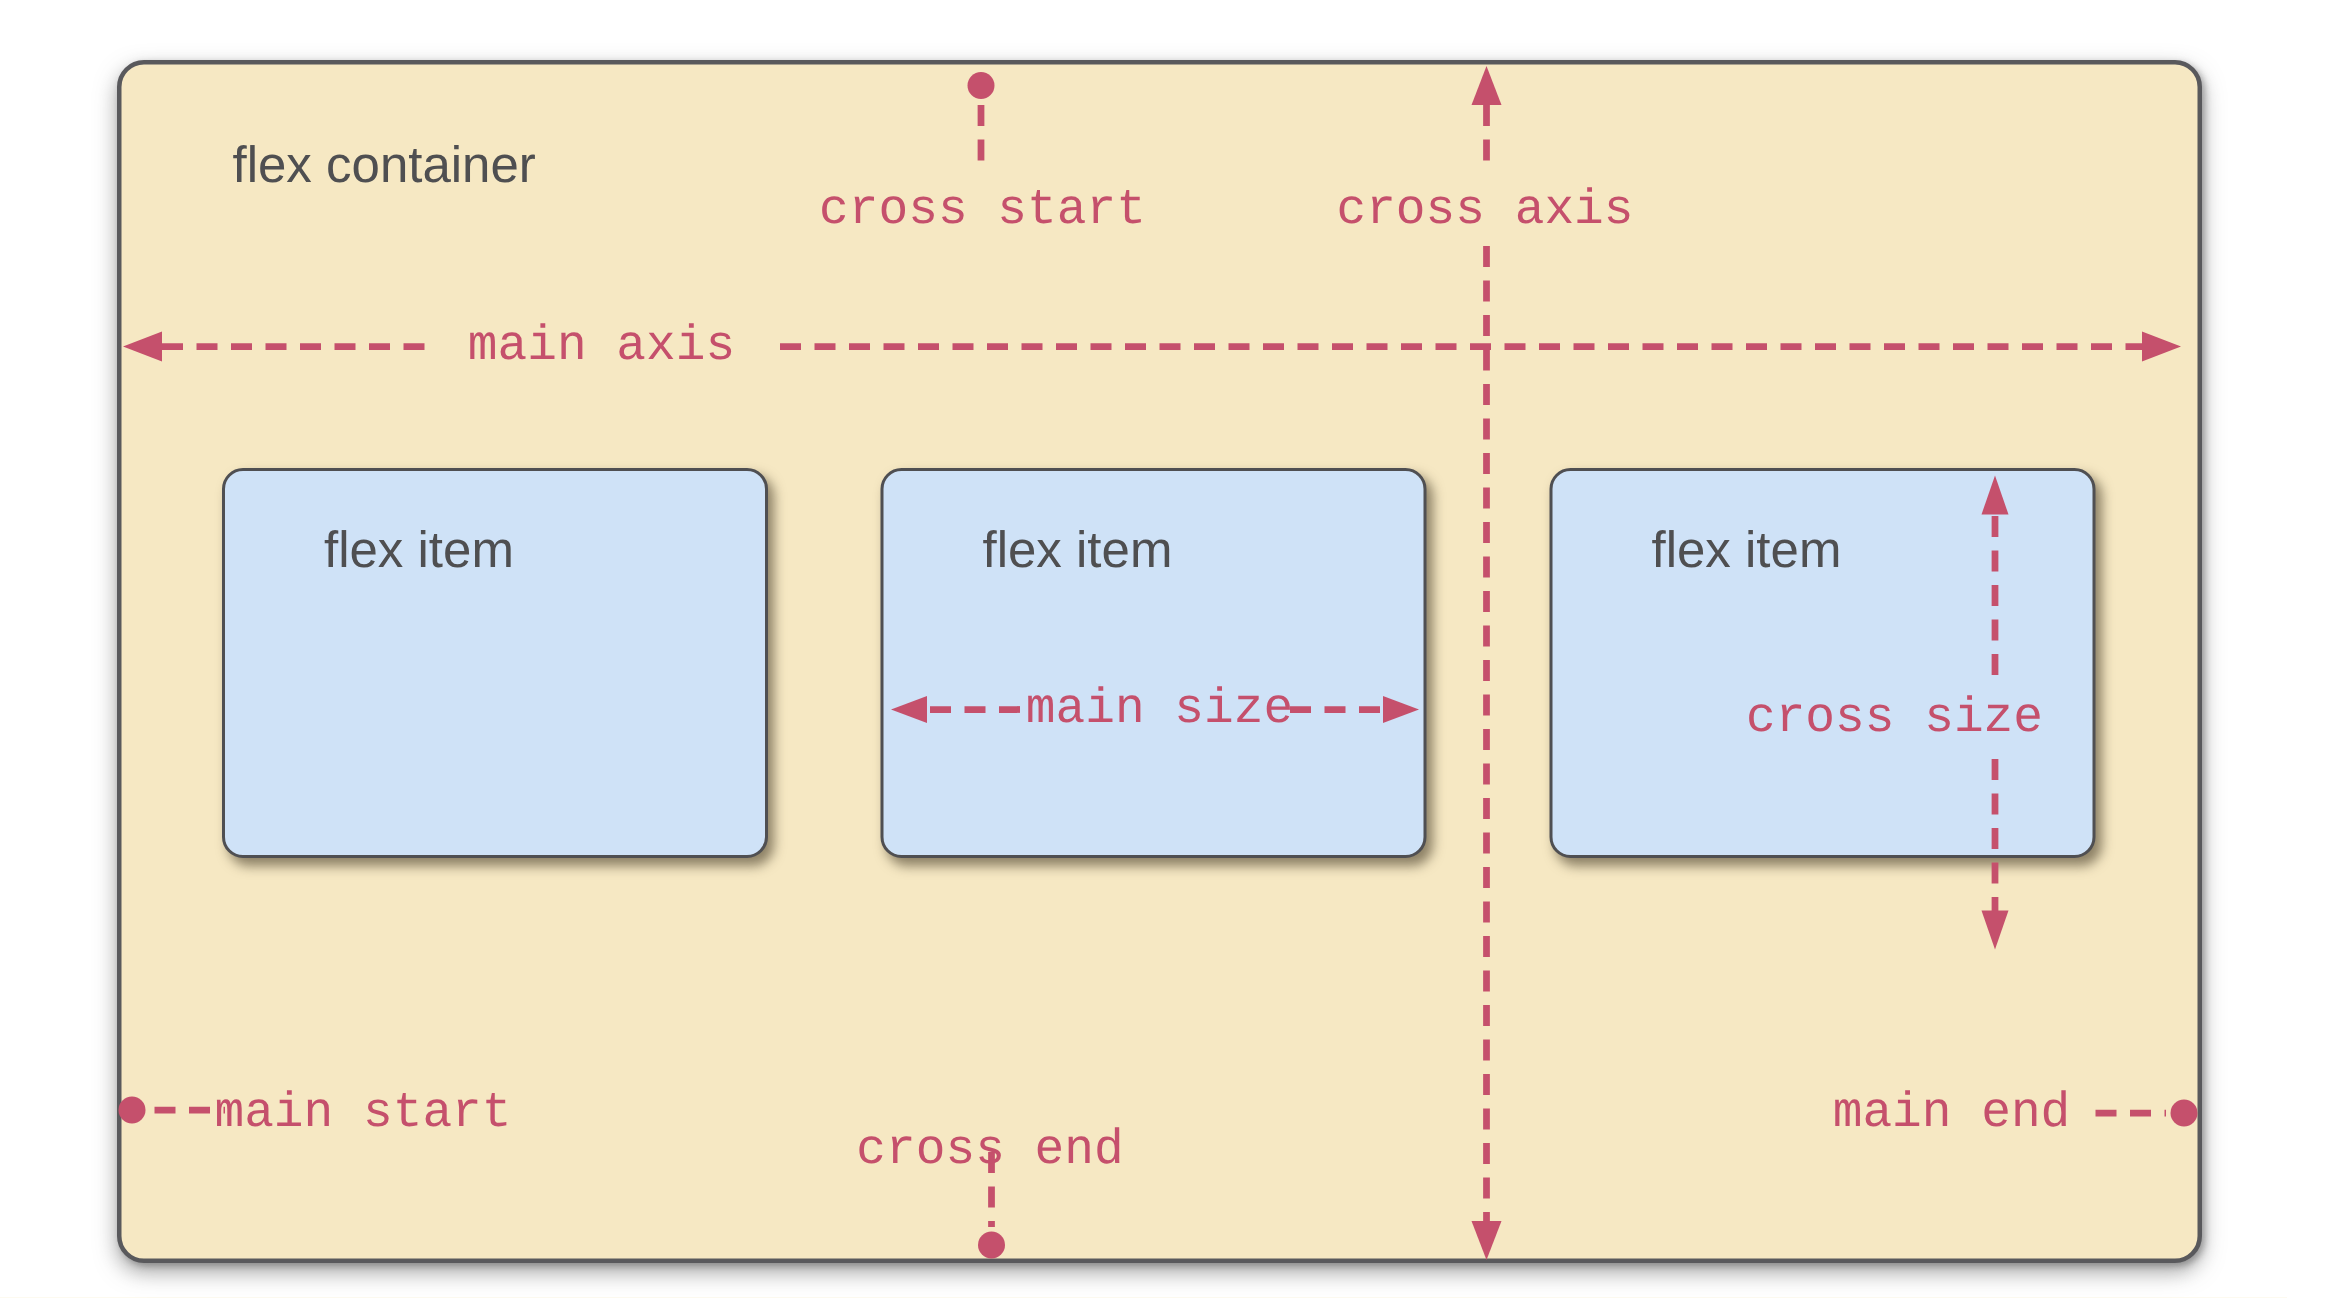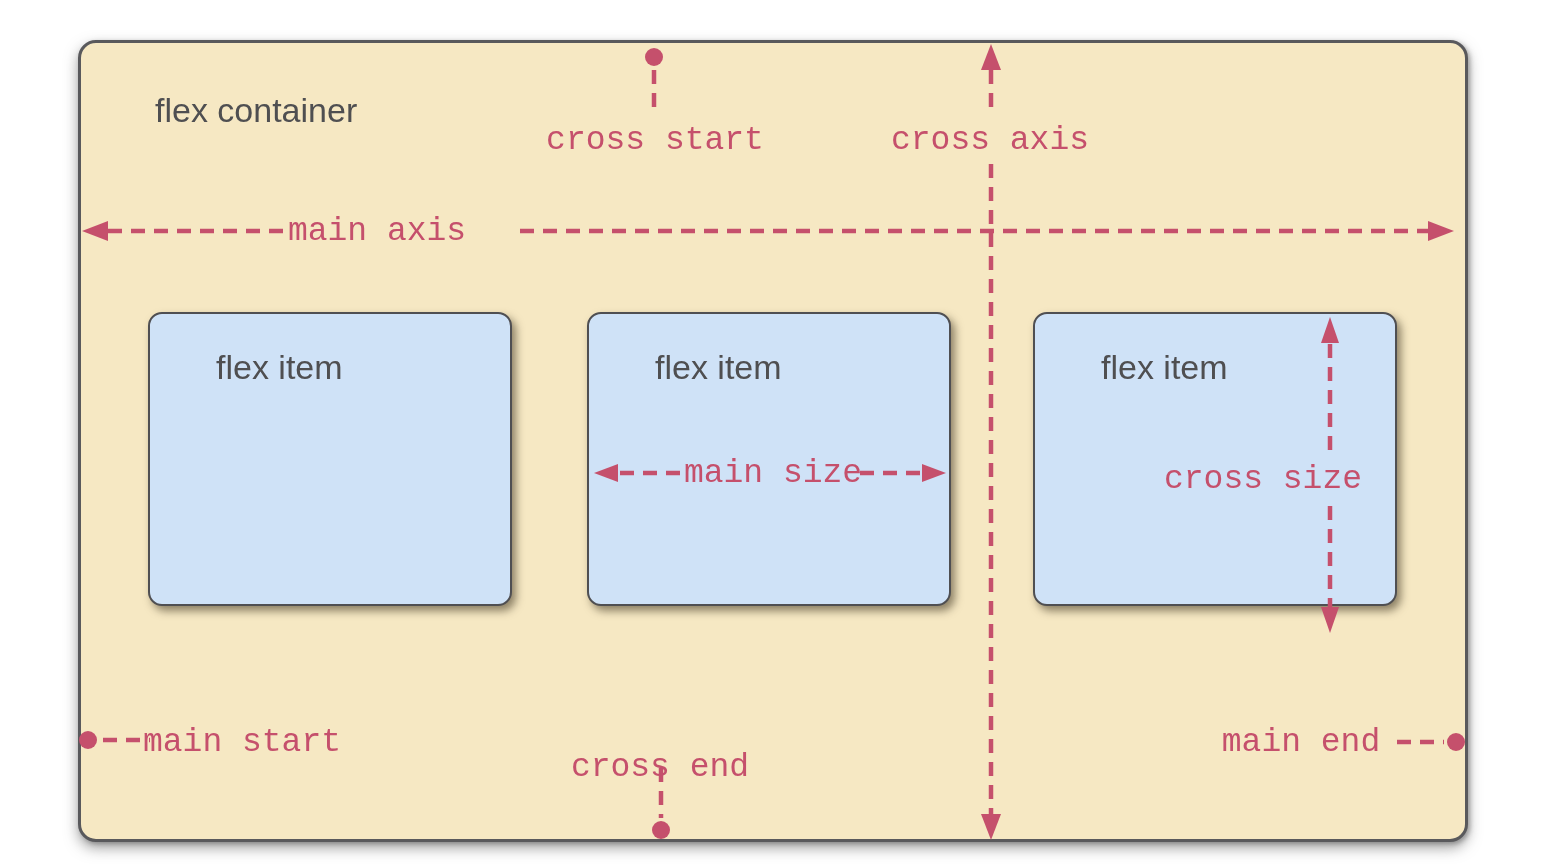--- a/index.html
+++ b/index.html
@@ -22,21 +22,21 @@
     left: 78px; top: 40px;
     width: 1390px; height: 802px;
     background: var(--container-bg);
     border: 3px solid #59595c;
     border-radius: 18px;
     box-shadow: 0 6px 14px rgba(90,90,90,0.55), 2px 2px 4px rgba(80,80,80,0.4);
   }
   .flex-item-box {
     position: absolute;
     top: 312px;
-    width: 364px; height: 294px;
+    width: 364px; height: 260px;
     background: var(--item-bg);
     border: 2px solid #4f4f52;
     border-radius: 14px;
     box-shadow: 4px 5px 8px rgba(70,60,40,0.6);
   }
   .flex-item-box.item-1 { left: 148px; }
   .flex-item-box.item-2 { left: 587px; }
   .flex-item-box.item-3 { left: 1033px; }
   .item-label {
     position: absolute;
@@ -134,20 +134,20 @@
   </g>
 
   <g>
     <path class="head" d="M1330,317 L1321,343 L1339,343 Z"></path>
     <path class="dash" d="M1330,344 V450"></path>
     <path class="dash" d="M1330,506 V610"></path>
     <path class="head" d="M1330,633 L1321,607 L1339,607 Z"></path>
   </g>
 </svg>
 
-<div class="annotation" style="left:377px; top:231px;">main axis</div>
+<div class="annotation" style="left:401px; top:231px;">main axis</div>
 <div class="annotation" style="left:990px; top:140px;text-align:center;">cross axis</div>
 <div class="annotation" style="left:655px; top:140px;">cross start</div>
 <div class="annotation" style="left:660px; top:767px;">cross end</div>
 <div class="annotation" style="left:242px; top:742px;">main start</div>
 <div class="annotation" style="left:1301px; top:742px;">main end</div>
 <div class="annotation" style="left:773px; top:473px;">main size</div>
 <div class="annotation" style="left:1263px; top:479px;">cross size</div>
 
 </body></html>

